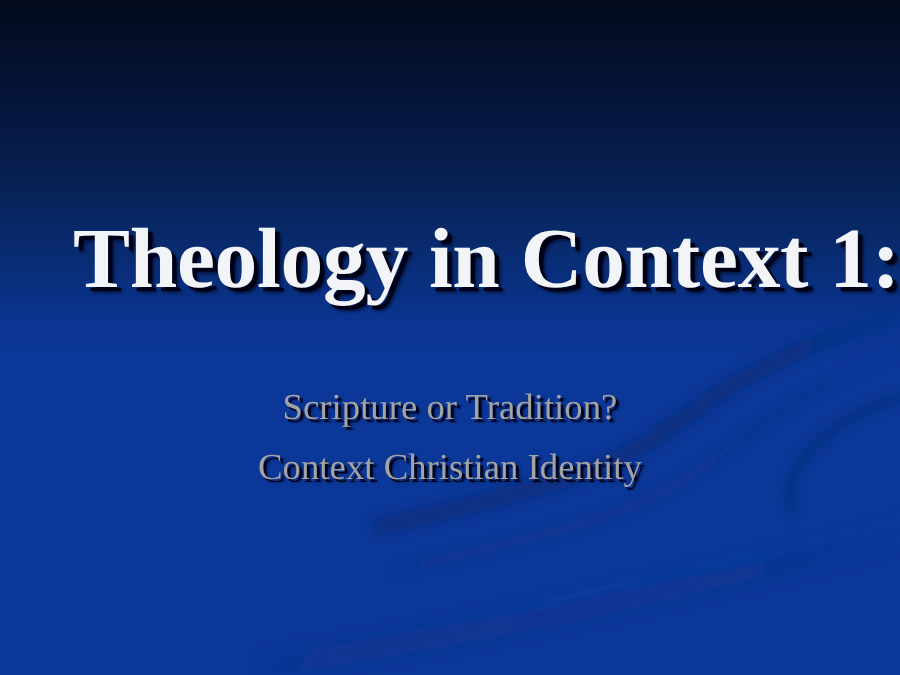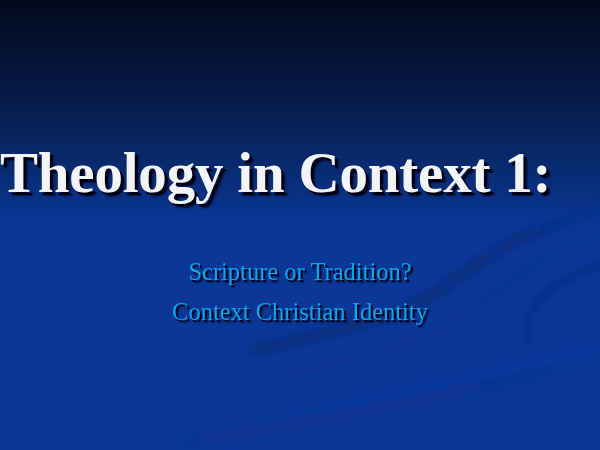--- a/index.html
+++ b/index.html
@@ -51,21 +51,21 @@
     left: 0; top: 0;
     width: 100%;
     height: 100%;
   }
 
   .title {
     position: absolute;
     left: 0;
     top: 143px;
     width: 600px;
-    text-align: left;
+    text-align: right;
     font-size: 57px;
     font-weight: bold;
     line-height: 1.05;
     color: #f3f4f8;
     letter-spacing: -0.2px;
     text-shadow:
       3px 3px 0 rgba(0, 0, 18, 0.92),
       4px 4px 2px rgba(0, 0, 24, 0.55);
     white-space: nowrap;
   }
@@ -75,21 +75,21 @@
     left: 0;
     top: 252px;
     width: 600px;
     text-align: center;
   }
 
   .subtitle-line {
     font-size: 24.5px;
     font-weight: normal;
     line-height: 40px;
-    color: #0ea5e9;
+    color: #a3a3a3;
     text-shadow:
       2px 2px 0 rgba(0, 0, 20, 0.85),
       2.5px 2.5px 2px rgba(0, 0, 24, 0.45);
     white-space: nowrap;
   }
 </style>
 </head>
 <body>
 
 <div class="slide">

